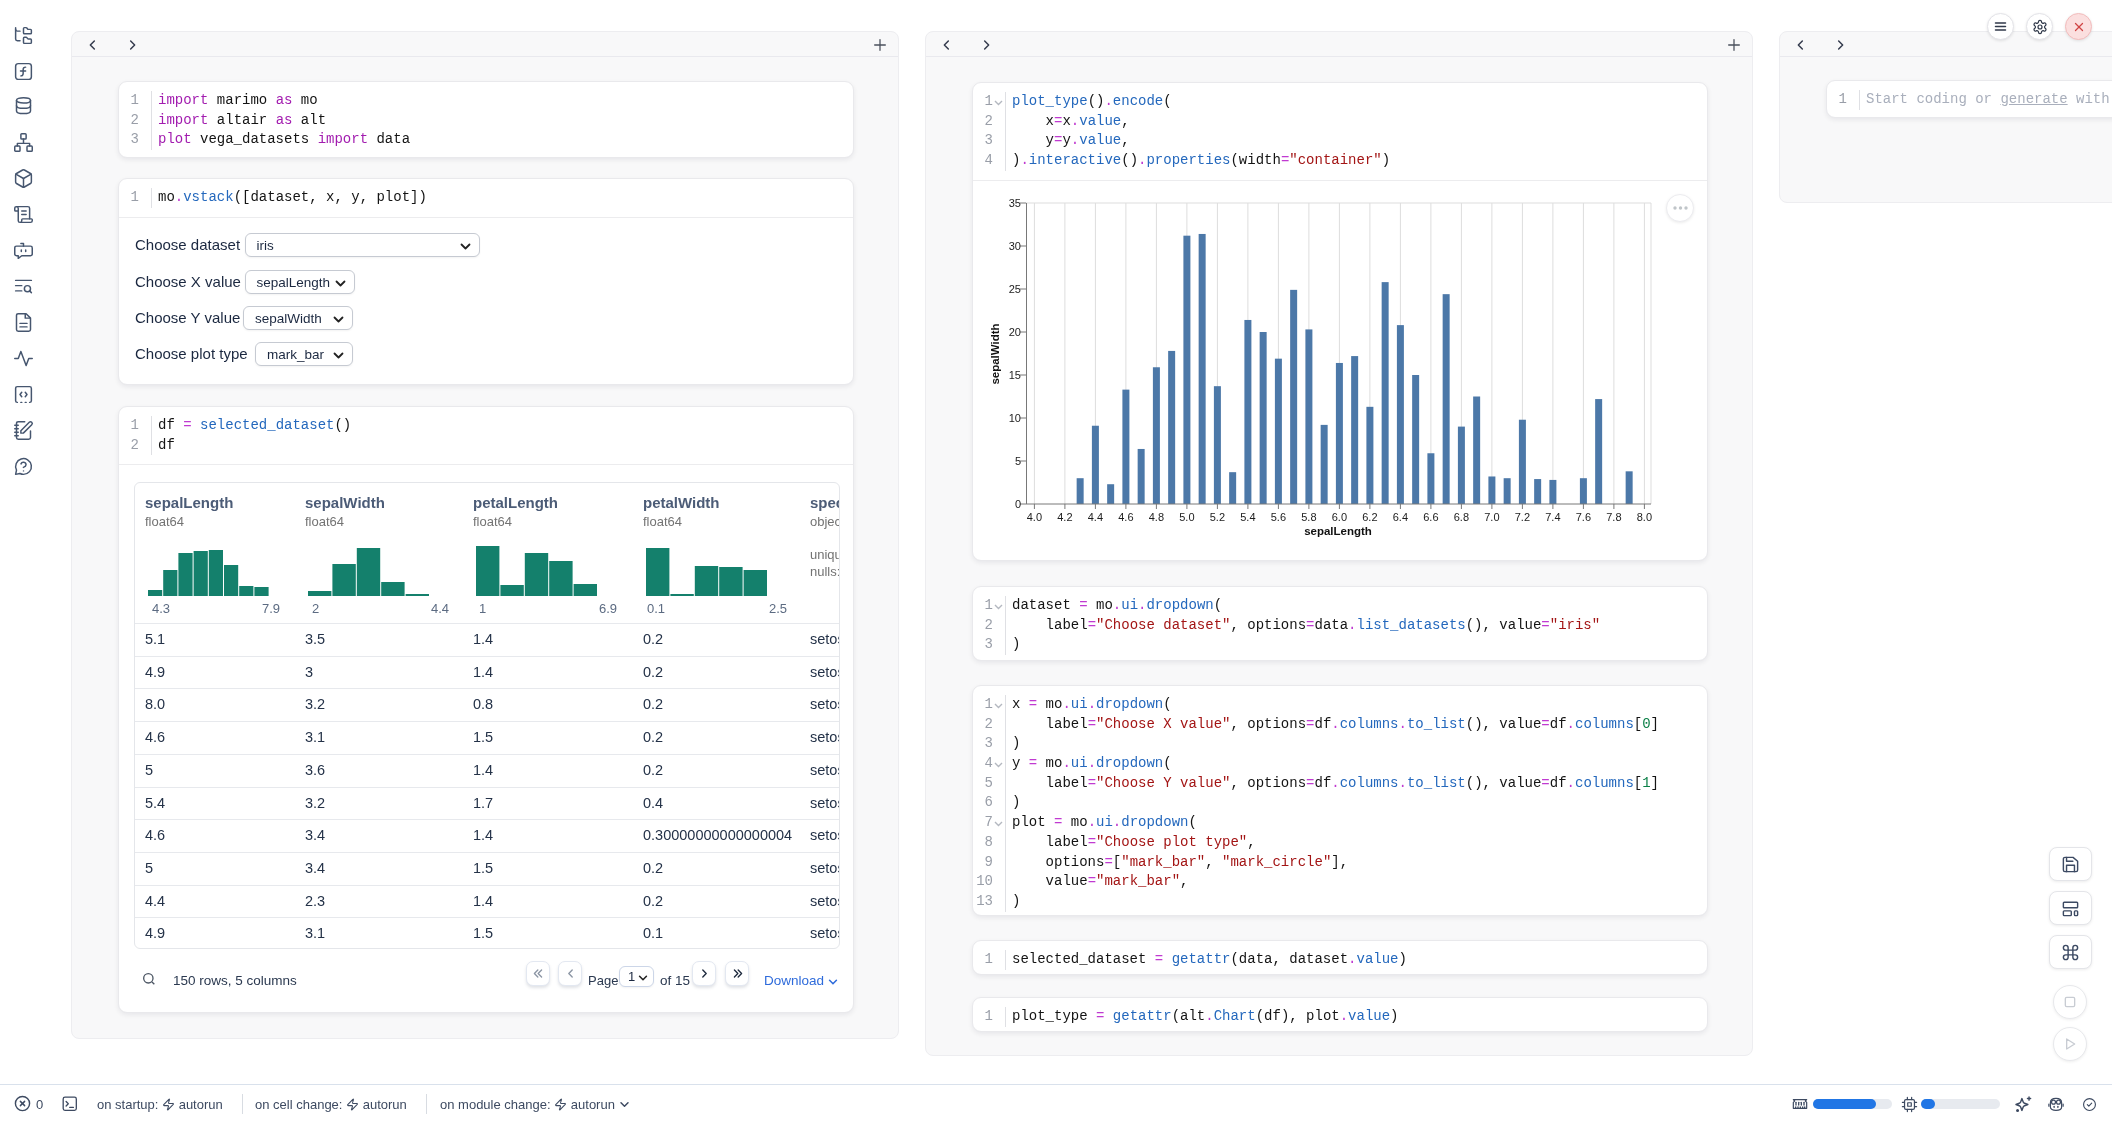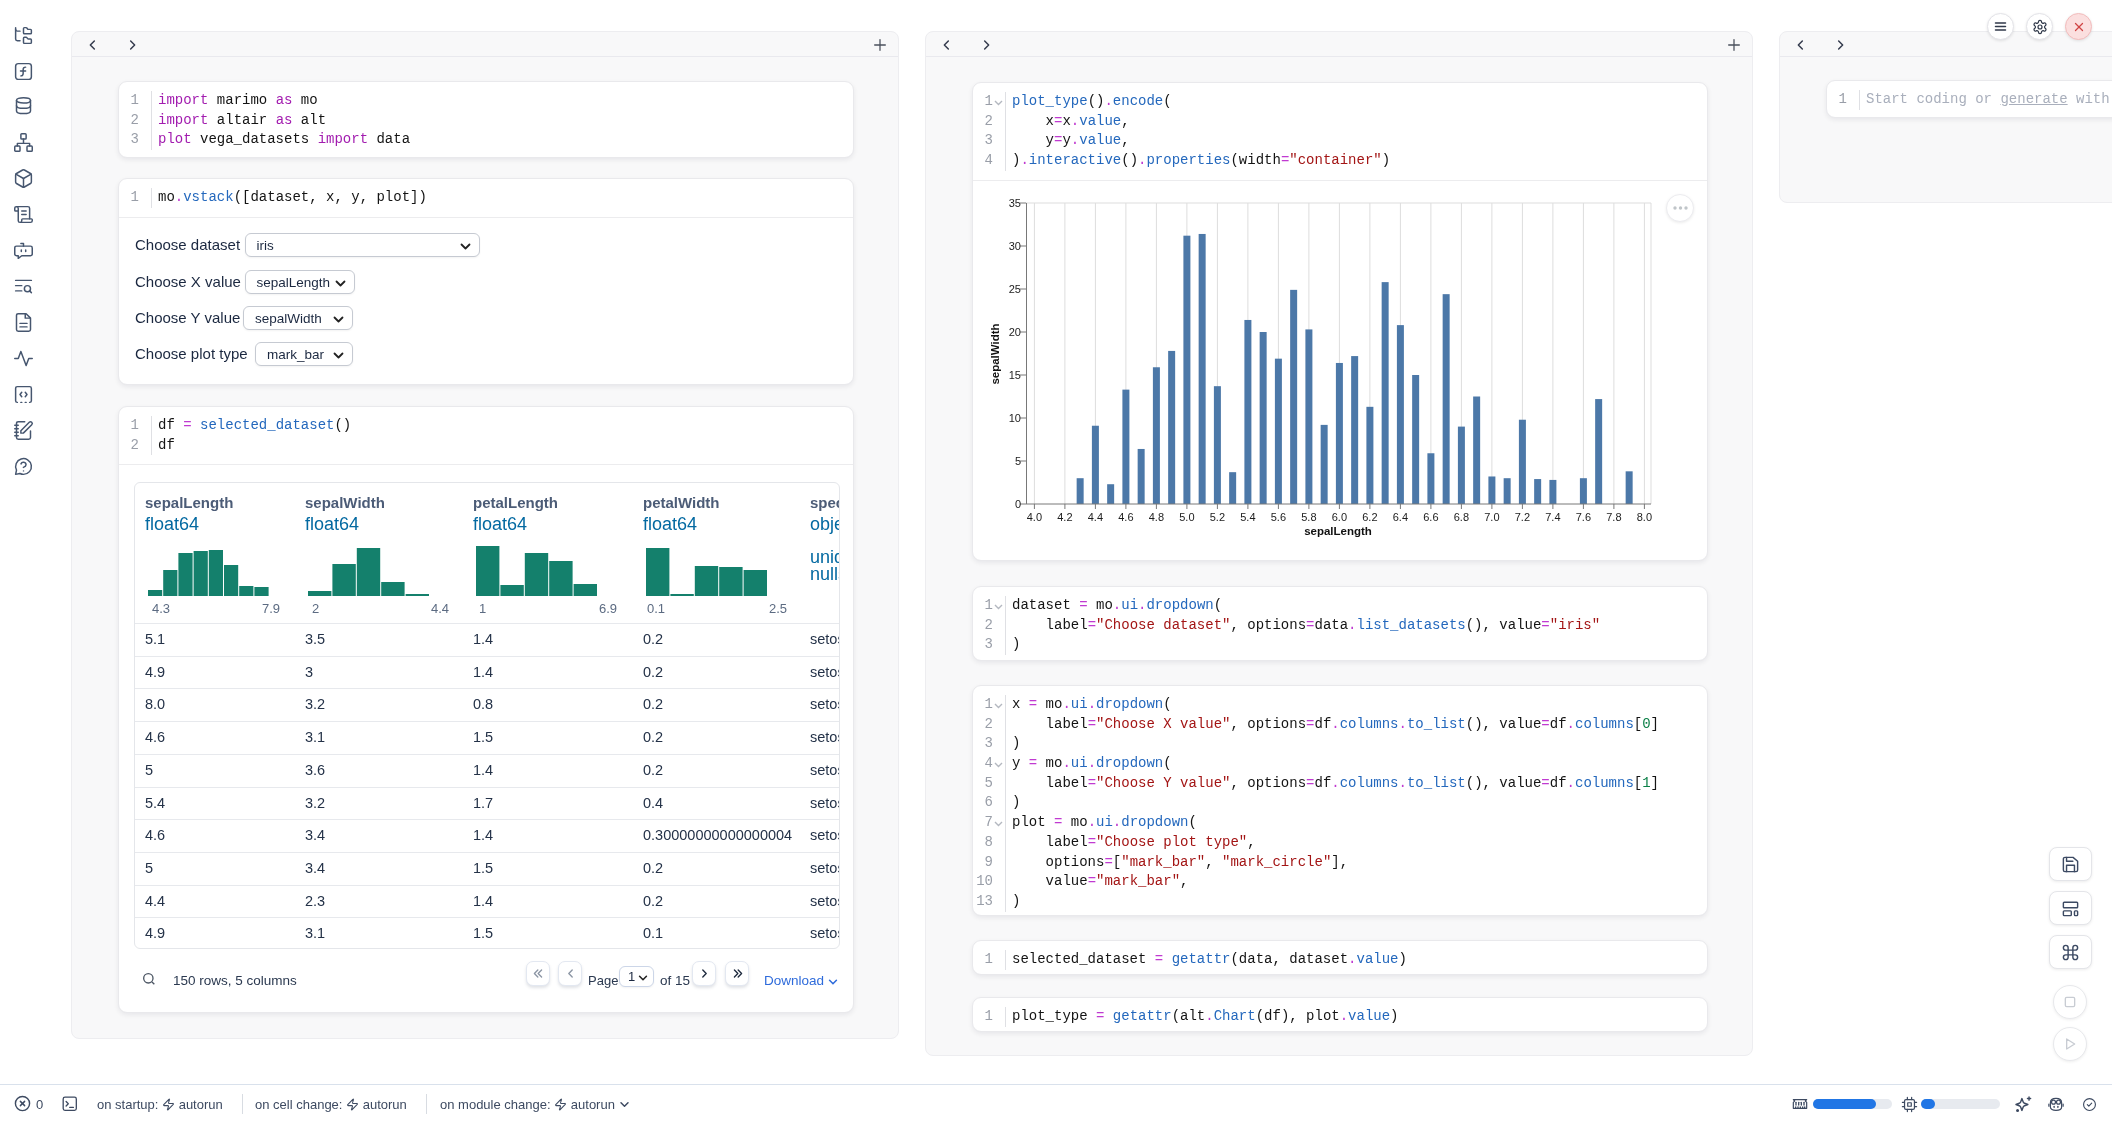--- a/index.html
+++ b/index.html
@@ -16,21 +16,21 @@
 .k{color:#a21caf}
 .o{color:#c03ad1}
 .f{color:#2468bd}
 .s{color:#a31515}
 .n{color:#0c8048}
 .ph{color:#a9afbc}
 .sel{position:absolute;height:24px;background:#fff;border:1px solid #c6cad2;border-radius:6px;box-shadow:0 1px 2px rgba(0,0,0,.05);font-size:13.5px;color:#1b2840;display:flex;align-items:center;padding-left:11px}
 .sel svg{position:absolute;right:8px;top:9px}
 .frow{position:absolute;font-size:15px;color:#1b2840}
 .thead{position:absolute;font-weight:bold;font-size:15px;color:#4c5c77}
-.ttype{position:absolute;font-size:18px;color:#0369a1;white-space:nowrap}
+.ttype{position:absolute;font-size:13px;color:#737373;white-space:nowrap}
 .tmm{position:absolute;display:flex;justify-content:space-between;font-size:13px;color:#5c6b82}
 .trow{position:absolute;left:0;right:0;height:32.7px;border-top:1px solid #e7e9ed}
 .trow span{position:absolute;top:7px;font-size:14.5px;color:#243248}
 .pbtn{position:absolute;top:554px;width:24px;height:25px;border-radius:7px;background:#fff;border:1px solid #e3e8f1;box-shadow:0 2px 3px rgba(90,100,120,.18);display:flex;align-items:center;justify-content:center}
 .pbtn svg{display:block}
 .cbtn{position:absolute;width:27px;height:27px;border-radius:50%;background:#fff;border:1px solid #e3e3e8;box-shadow:0 1px 3px rgba(0,0,0,.10);display:flex;align-items:center;justify-content:center}
 .sqbtn{position:absolute;left:2049px;width:43px;height:34px;border-radius:8px;background:#fff;border:1px solid #e4e5e9;box-shadow:0 1px 3px rgba(0,0,0,.08);display:flex;align-items:center;justify-content:center}
 .cirbtn{position:absolute;left:2053px;width:34px;height:34px;border-radius:50%;background:#fff;border:1px solid #e8e9ec;box-shadow:0 1px 3px rgba(0,0,0,.07);display:flex;align-items:center;justify-content:center}
 #sbar{position:absolute;left:0;right:0;bottom:0;height:38px;background:#fff;border-top:1px solid #d9e1ec}
 #sbar .t{position:absolute;top:12px;font-size:13px;color:#3d4a61;white-space:pre}

